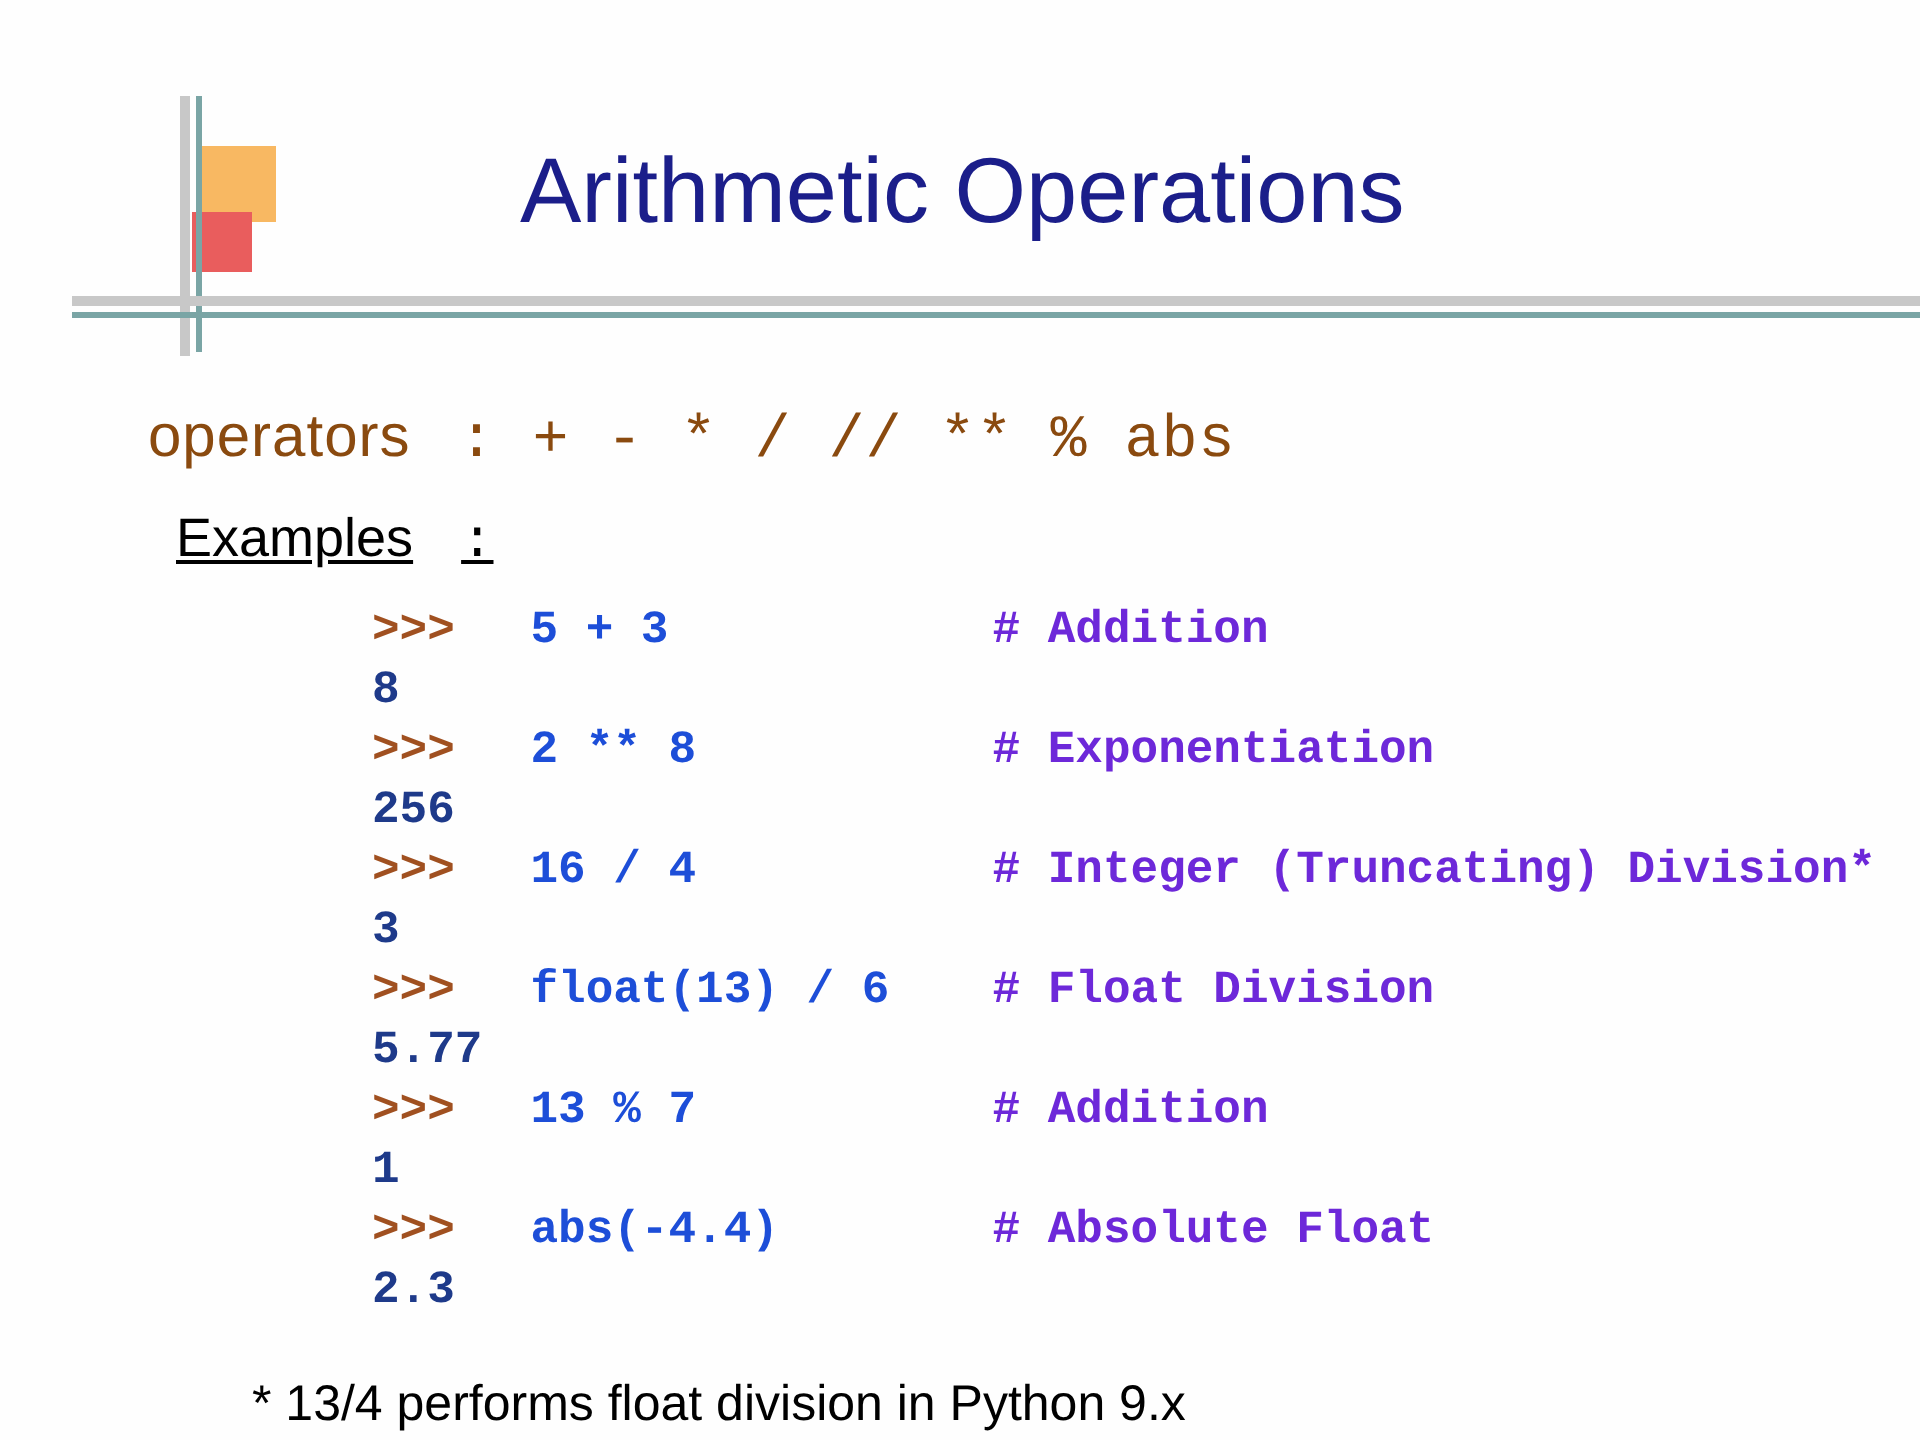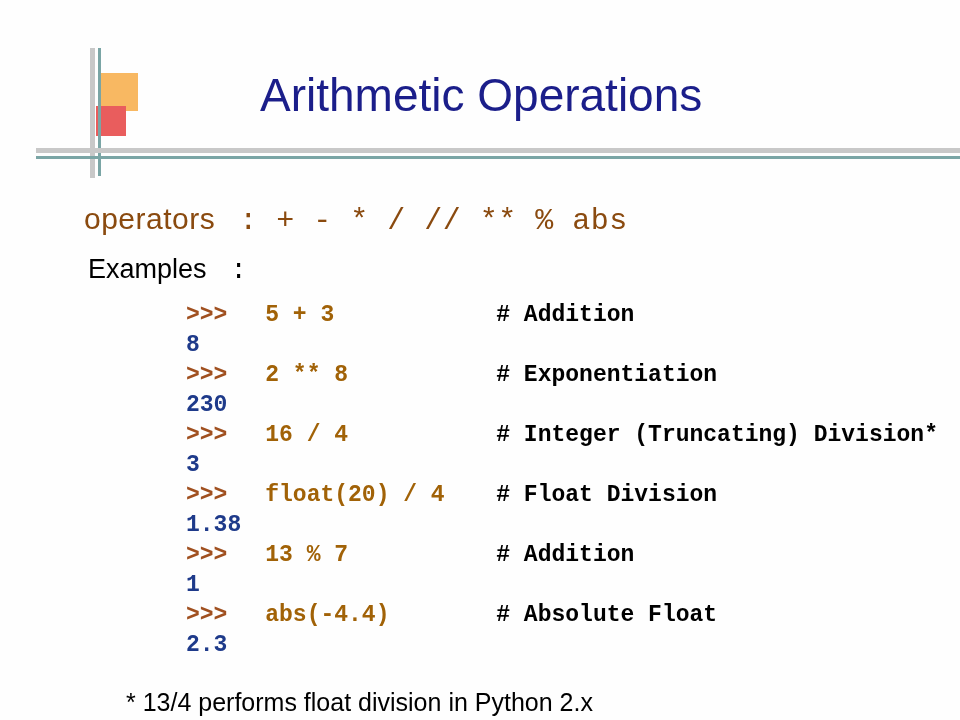--- a/index.html
+++ b/index.html
@@ -74,51 +74,52 @@
       position: absolute;
       left: 224px;
       top: 32px;
       font-size: 46px;
       color: #1b1e8a;
       font-weight: normal;
       z-index: 4;
     }
     .operators-line {
       position: absolute;
-      left: 36px;
+      left: 26px;
       top: 166px;
       font-size: 30px;
       color: #8a4a0f;
       font-family: "Courier New", monospace;
       letter-spacing: 0.5px;
       text-align: right;
     }
     .operators-label {
       font-family: Arial, sans-serif;
     }
     .examples-label {
       position: absolute;
       left: 40px;
       top: 218px;
       font-size: 27px;
       color: #000;
+      text-decoration: underline;
     }
     .code-block {
       position: absolute;
       left: 138px;
       top: 264px;
       font-family: "Courier New", monospace;
       font-size: 23px;
       line-height: 30px;
       font-weight: bold;
       white-space: pre;
     }
     .prompt { color: #a05020; }
-    .expr { color: #a16207; }
-    .comment { color: #000000; }
+    .expr { color: #1d4ed8; }
+    .comment { color: #6d28d9; }
     .result { color: #1e3a8a; }
     .footnote {
       position: absolute;
       left: 90px;
       top: 652px;
       font-size: 25px;
       color: #000;
     }
   </style>
 </head>
@@ -139,23 +140,23 @@
   <span class="operators-label">operators</span><span>: +  -  *  /  //  **  %  abs</span>
 </div>
 
 <div class="examples-label">
   <span>Examples</span><span style="font-family:'Courier New',monospace">:</span>
 </div>
 
 <div class="code-block"><span class="prompt">&gt;&gt;&gt; </span><span class="expr">5 + 3          </span><span class="comment"># Addition</span>
 <span class="result">8</span>
 <span class="prompt">&gt;&gt;&gt; </span><span class="expr">2 ** 8         </span><span class="comment"># Exponentiation</span>
-<span class="result">230</span>
+<span class="result">256</span>
 <span class="prompt">&gt;&gt;&gt; </span><span class="expr">16 / 4         </span><span class="comment"># Integer (Truncating) Division*</span>
 <span class="result">3</span>
-<span class="prompt">&gt;&gt;&gt; </span><span class="expr">float(20) / 4  </span><span class="comment"># Float Division</span>
-<span class="result">1.38</span>
+<span class="prompt">&gt;&gt;&gt; </span><span class="expr">float(13) / 6  </span><span class="comment"># Float Division</span>
+<span class="result">5.77</span>
 <span class="prompt">&gt;&gt;&gt; </span><span class="expr">13 % 7         </span><span class="comment"># Addition</span>
 <span class="result">1</span>
 <span class="prompt">&gt;&gt;&gt; </span><span class="expr">abs(-4.4)      </span><span class="comment"># Absolute Float</span>
 <span class="result">2.3</span></div>
 
-<div class="footnote">* 13/4 performs float division in Python 2.x</div>
+<div class="footnote">* 13/4 performs float division in Python 9.x</div>
 
 </body></html>

